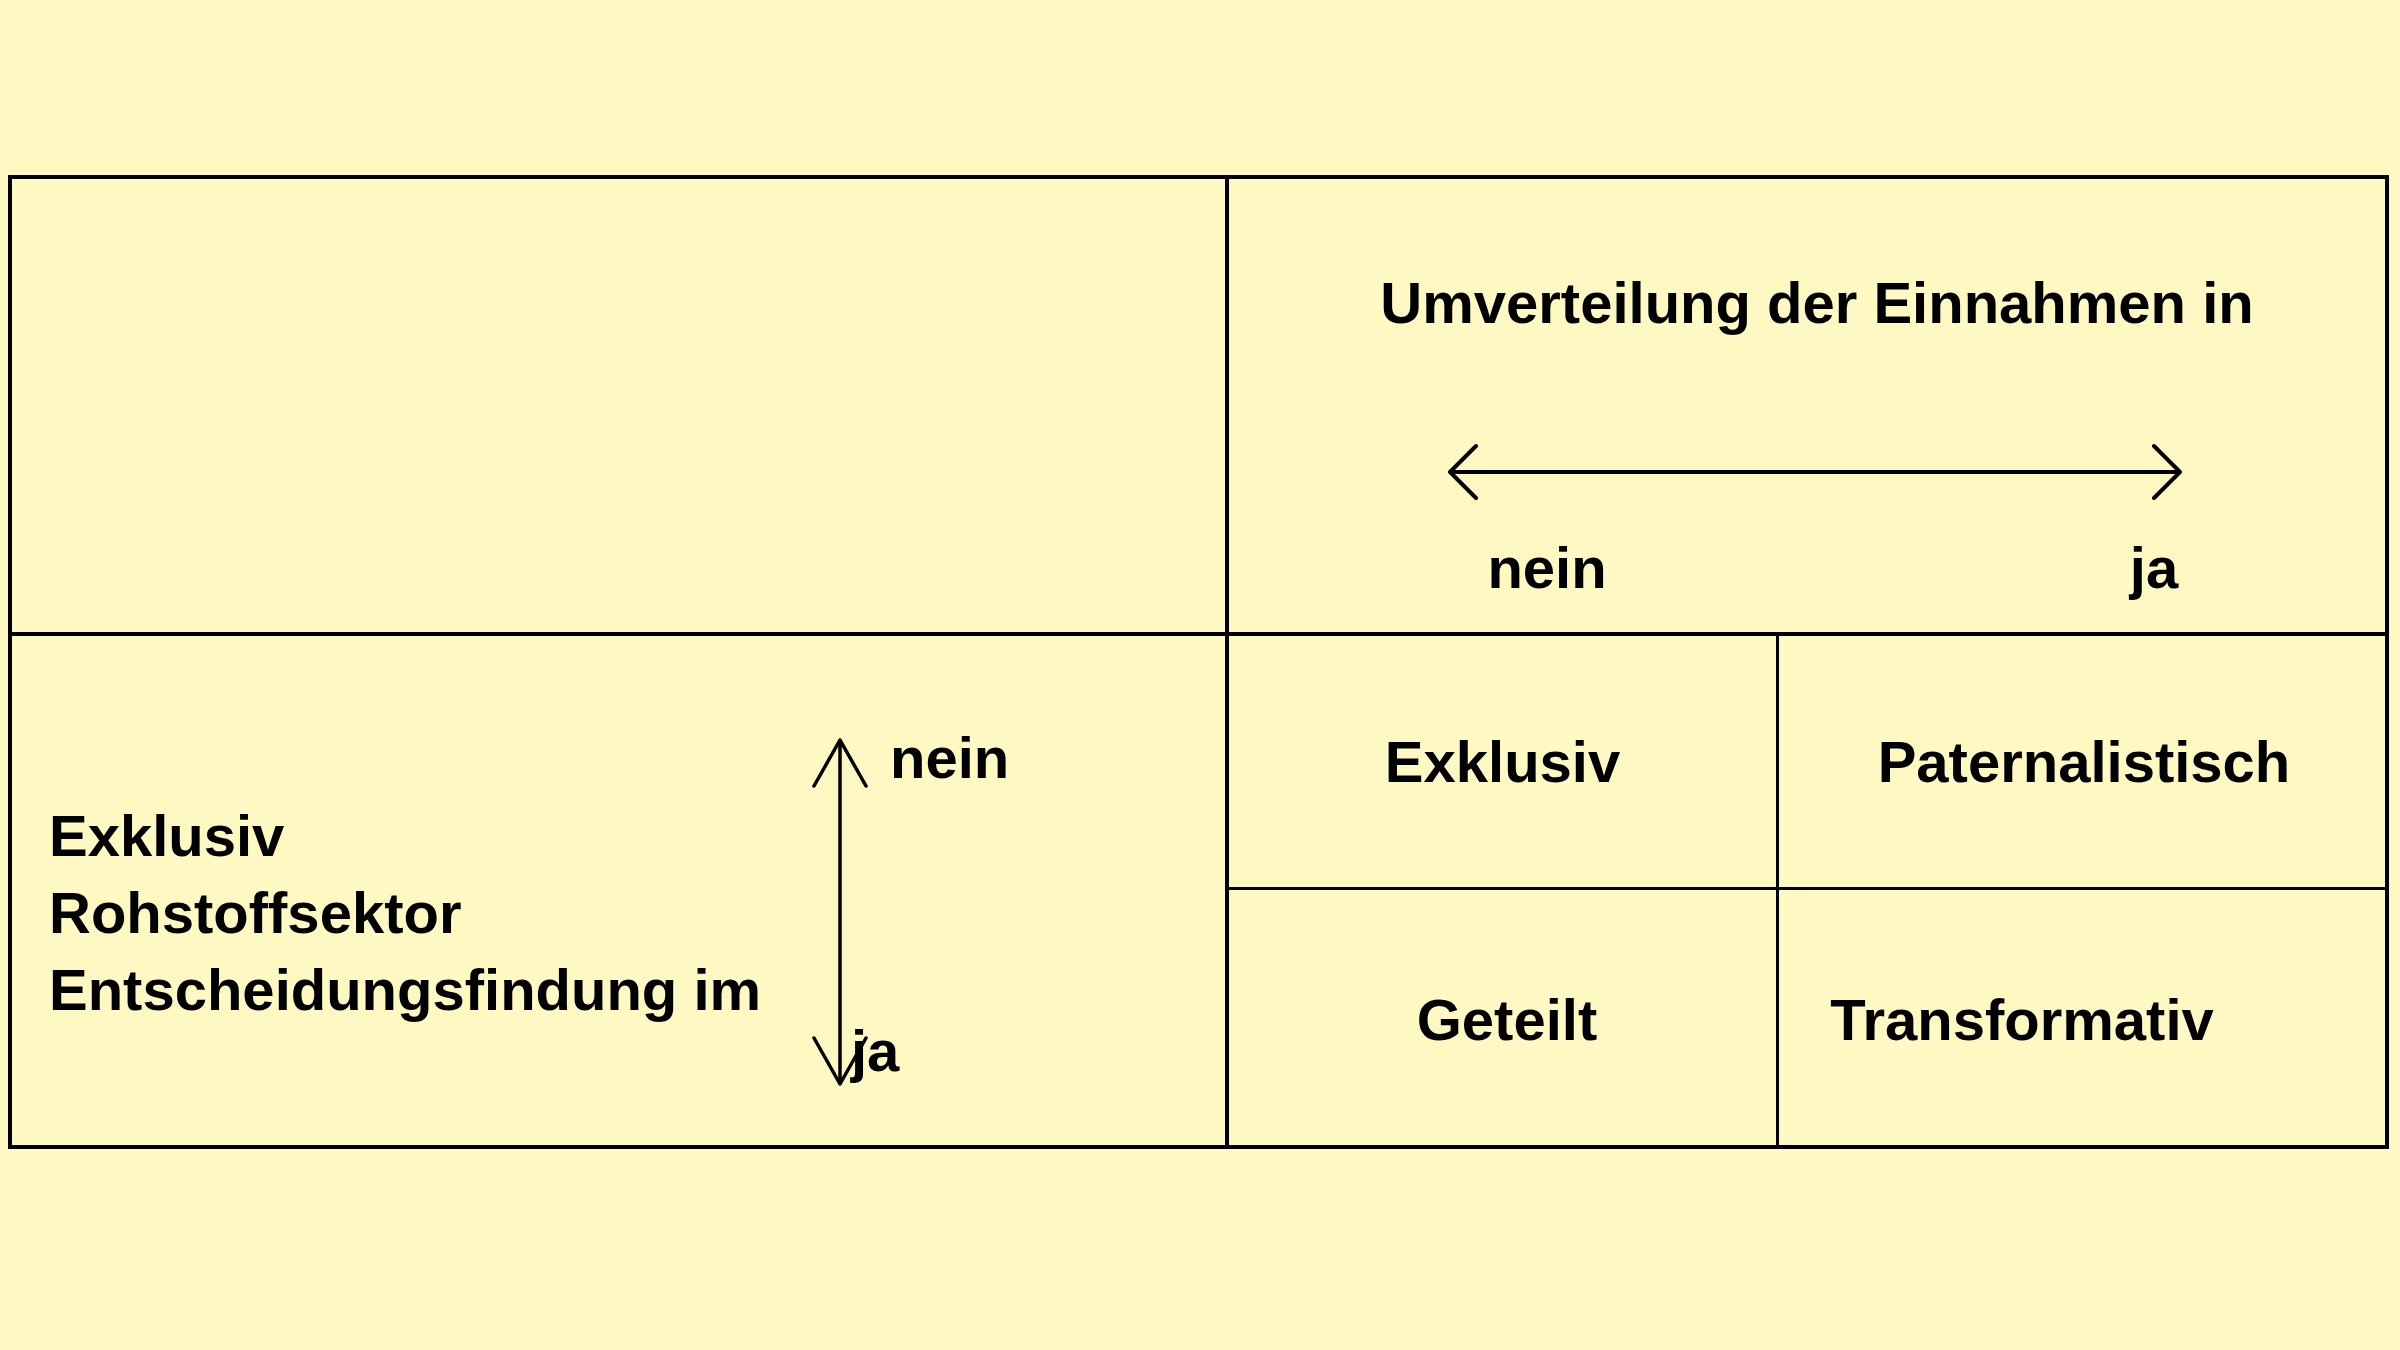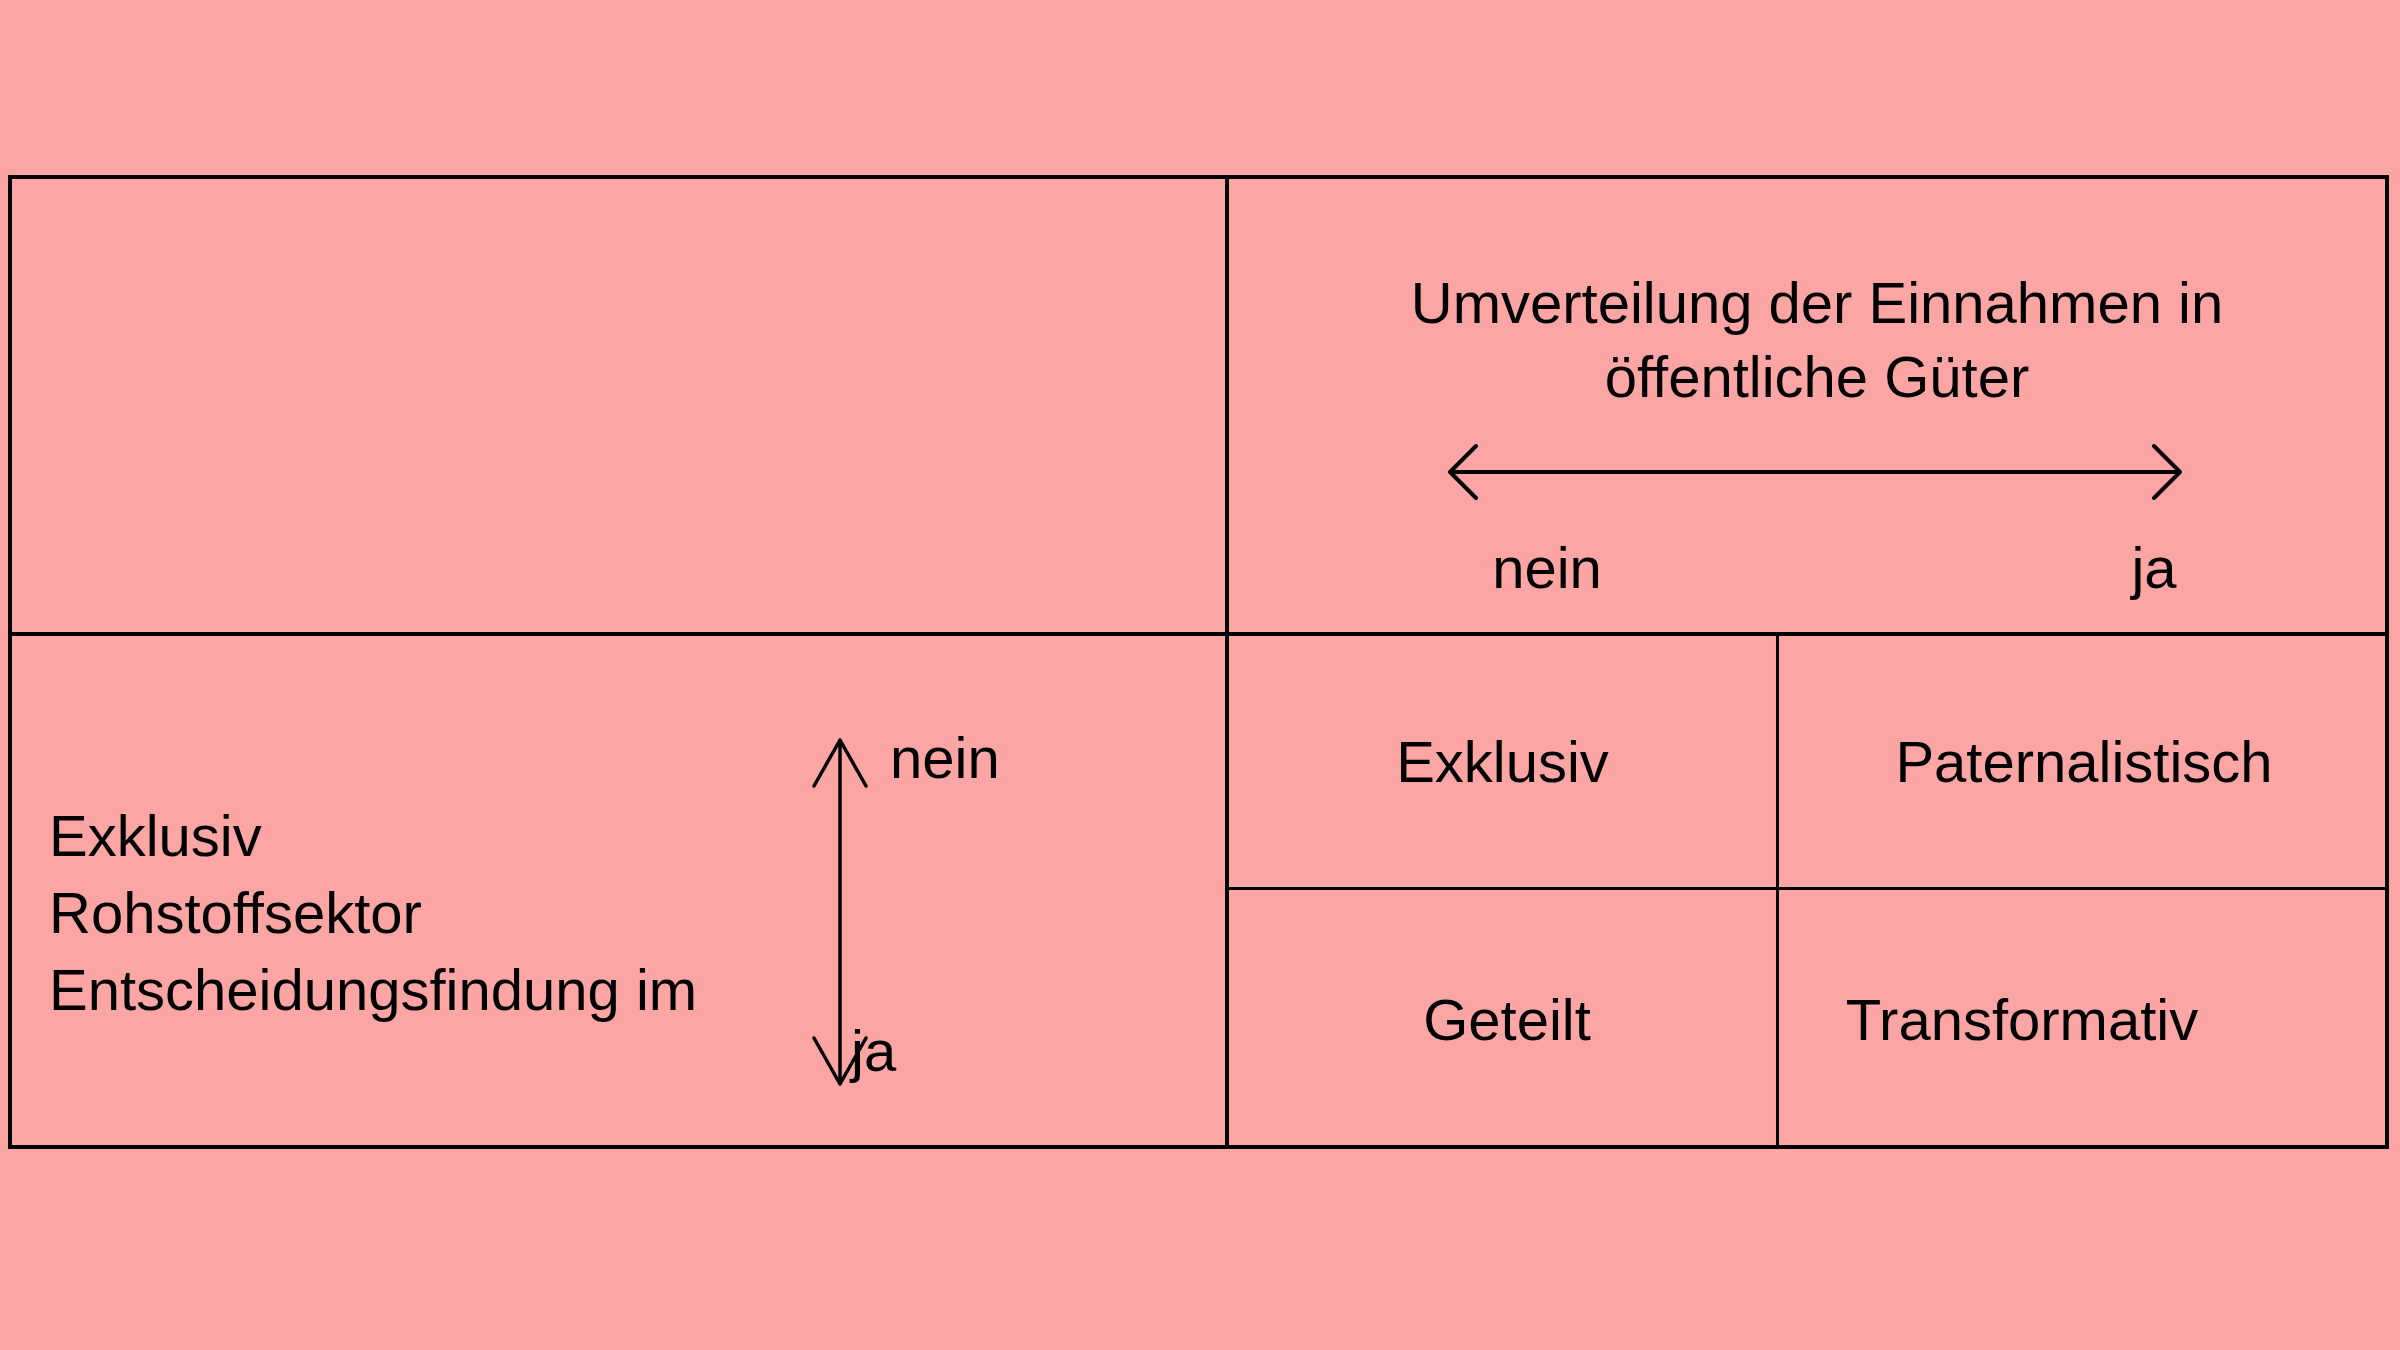--- a/index.html
+++ b/index.html
@@ -5,22 +5,23 @@
   * { margin: 0; padding: 0; box-sizing: border-box; }
   html, body { background: #ffffff; }
   body {
     font-family: "Liberation Sans", sans-serif;
     color: #000000;
   }
   .page {
     position: relative;
     width: 2400px;
     height: 1350px;
-    background: #fca5a5;
+    background: #fef9c3;
     overflow: hidden;
+    font-weight: bold;
   }
   .abs { position: absolute; }
   .table-frame {
     left: 8px; top: 175px;
     width: 2381px; height: 974px;
     border: 4px solid #000000;
     background: transparent;
   }
   .gridline { background: #000000; }
   #v1 { left: 1225px; top: 175px; width: 4px;  height: 974px; }
@@ -73,21 +74,20 @@
 
   <div class="abs table-frame"></div>
 
   <div class="abs gridline" id="v1"></div>
   <div class="abs gridline" id="h1"></div>
   <div class="abs gridline" id="v2"></div>
   <div class="abs gridline" id="h2"></div>
 
   <div class="abs txt col-axis-title">
     <div>Umverteilung der Einnahmen in</div>
-    <div>öffentliche Güter</div>
   </div>
 
   <svg class="abs" id="h-arrow" width="790" height="110" viewBox="0 0 790 110">
     <path d="M30,55 H760 M56,29 L30,55 L56,81 M734,29 L760,55 L734,81" fill="none" stroke="#000000" stroke-width="4" stroke-linecap="round" stroke-linejoin="round"></path>
   </svg>
 
   <div class="abs txt axis-label" id="col-left-label">nein</div>
   <div class="abs txt axis-label" id="col-right-label">ja</div>
 
   <div class="abs txt row-axis-title">

